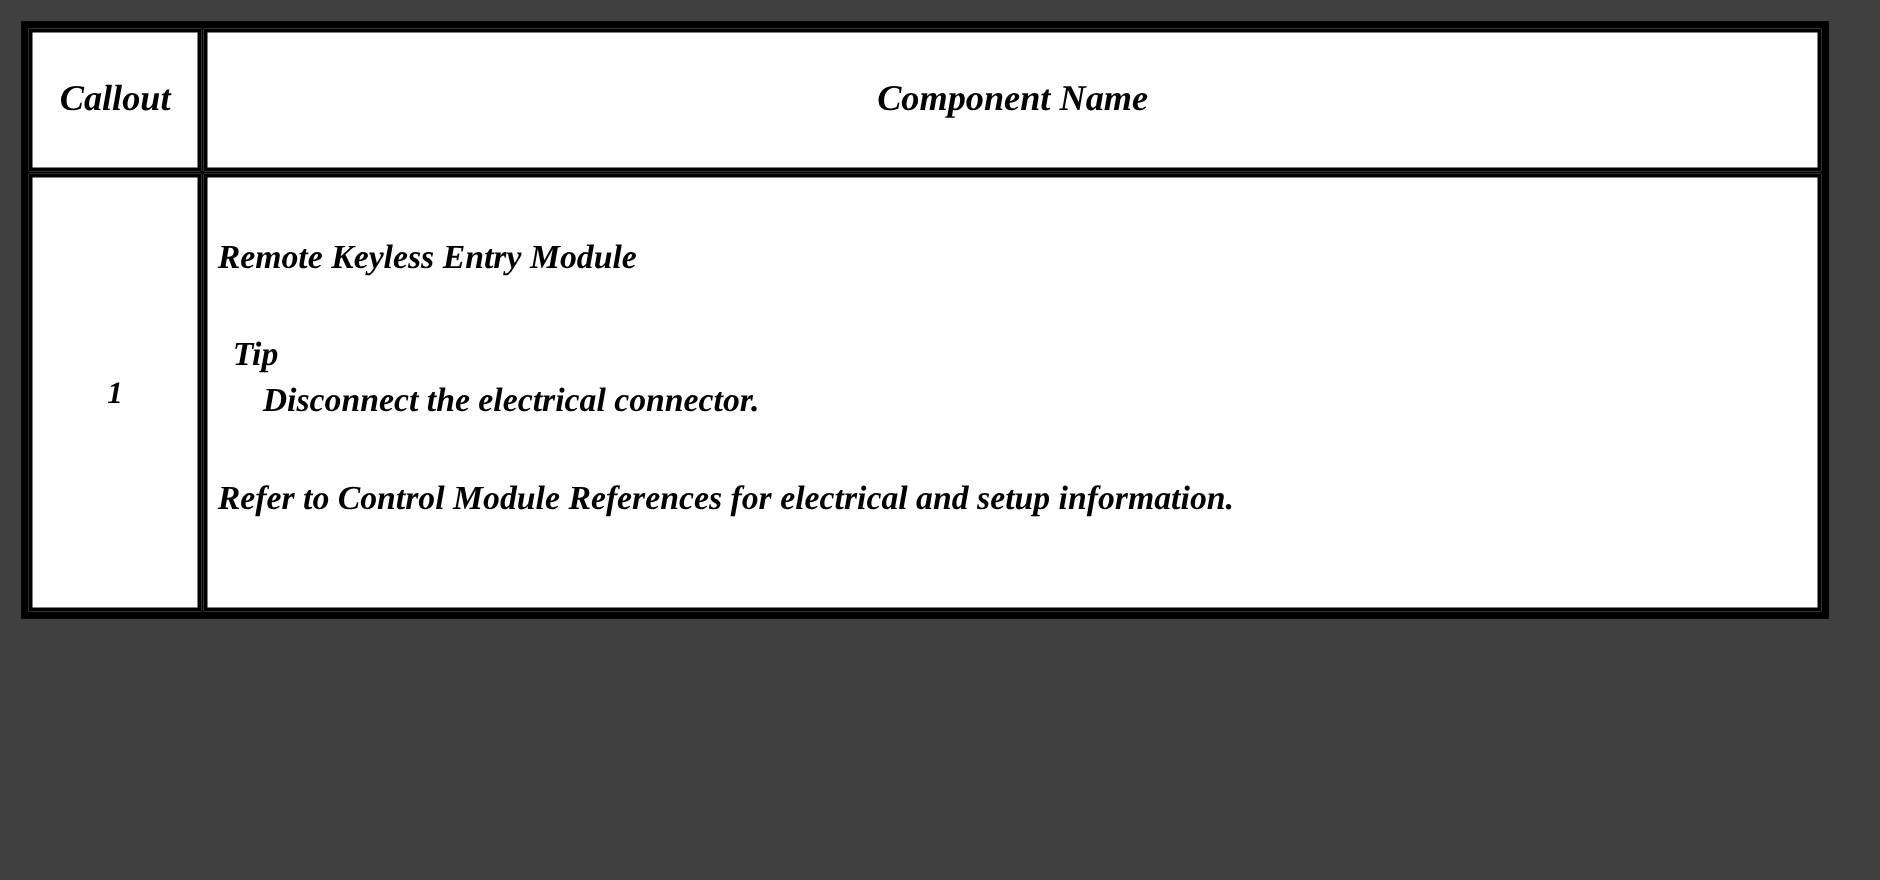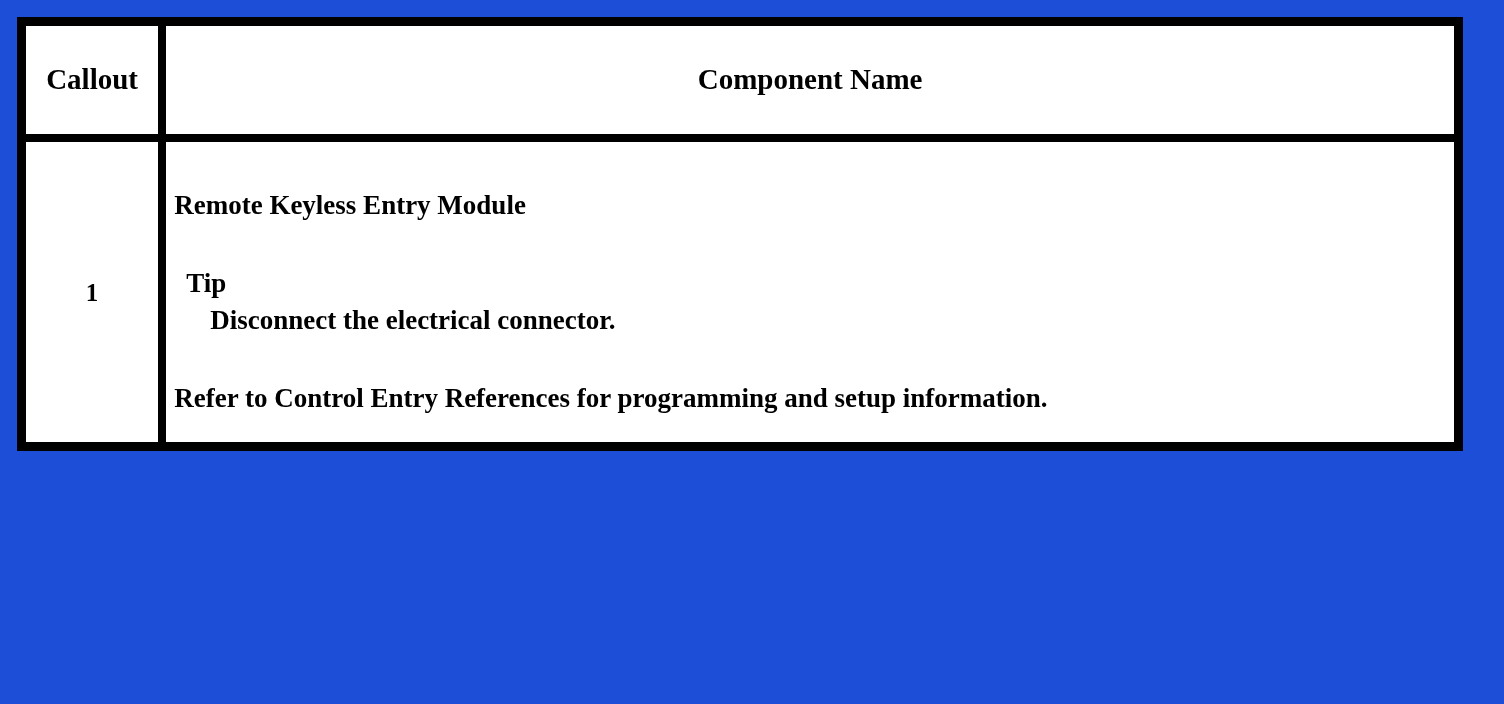--- a/index.html
+++ b/index.html
@@ -13,21 +13,22 @@
     height: 704px;
     overflow: hidden;
     font-family: "Liberation Serif", "DejaVu Serif", serif;
     color: #000000;
   }
 
   .page {
     position: relative;
     width: 1504px;
     height: 704px;
-    background: #1d4ed8;
+    background: #404040;
+    font-style: italic;
   }
 
   
   table.proc-table {
     position: absolute;
     left: 17px;
     top: 17px;
     width: 1446px;
     border-collapse: separate;
     border-spacing: 2px;
@@ -106,21 +107,21 @@
     line-height: 1.0;
     font-weight: bold;
   }
 
   .cell-step {
     height: 300px;
     vertical-align: top;
   }
   .step-inner {
     position: relative;
-    height: 300px;
+    height: 344px;
     padding: 0;
     overflow: hidden;
   }
   .step-title {
     position: absolute;
     left: 8px;
     top: 50px;
     font-size: 27px;
     line-height: 1.0;
     font-weight: bold;
@@ -180,21 +181,21 @@
 
       <tr>
         <td class="cell-callout-num">
           <span class="callout-num-text">1</span>
         </td>
         <td class="cell-step">
           <div class="step-inner">
             <div class="step-title">Remote Keyless Entry Module</div>
             <div class="step-tip-label">Tip</div>
             <div class="step-tip-body">Disconnect the electrical connector.</div>
-            <div class="step-note">Refer to Control Entry References for programming and setup information.</div>
+            <div class="step-note">Refer to Control Module References for electrical and setup information.</div>
           </div>
         </td>
       </tr>
 
     </tbody>
   </table>
 
 </div>
 
 </body></html>

